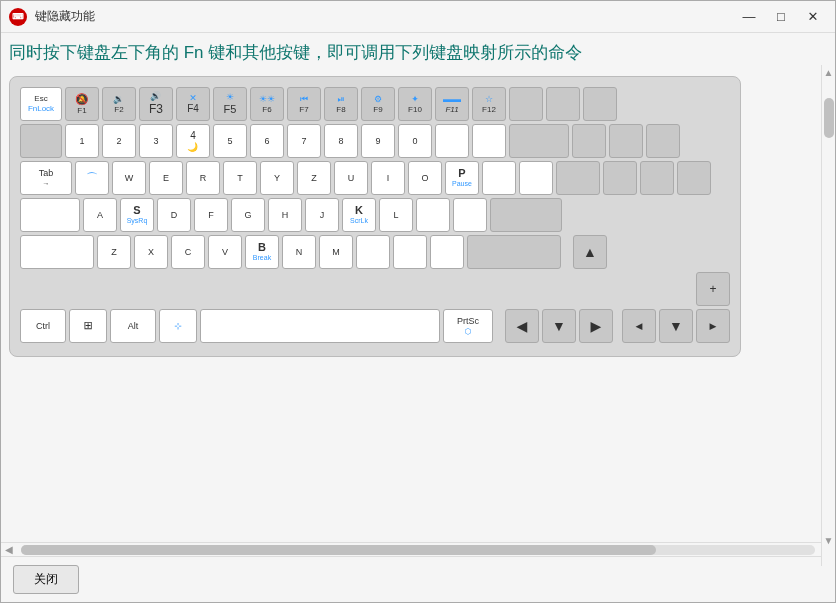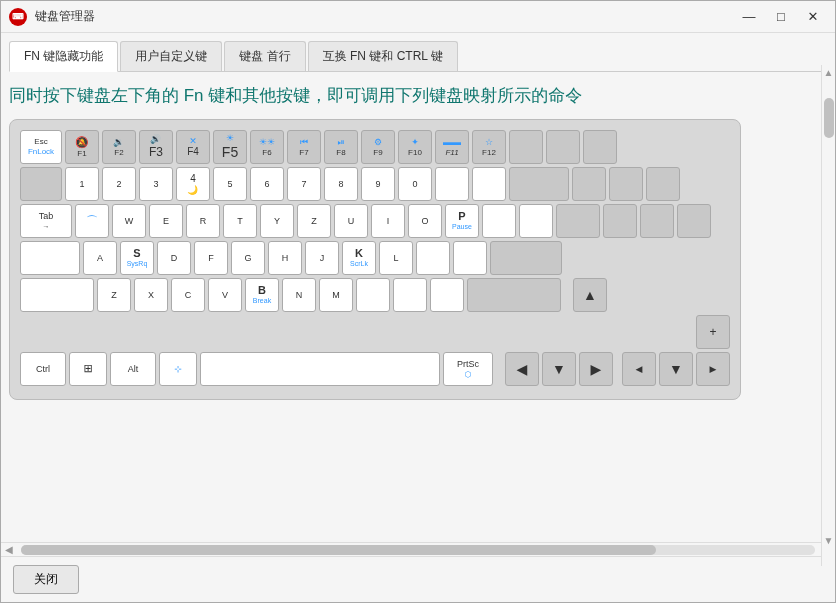--- a/index.html
+++ b/index.html
@@ -210,37 +210,31 @@
   </style>
 </head>
 <body>
 
 <div class="window">
 
   <div class="title-bar">
     <div class="title-icon">
       <span style="font-size:8px;">⌨</span>
     </div>
-    <span class="title-text">键盘管理器</span>
+    <span class="title-text">键隐藏功能</span>
     <div class="title-controls">
       <button class="title-btn">—</button>
       <button class="title-btn">□</button>
       <button class="title-btn close">✕</button>
     </div>
   </div>
 
   <div style="flex:1; display:flex; flex-direction:column; position:relative; overflow:hidden;">
     <div class="content-area">
 
-      <div class="tabs">
-        <div class="tab active">FN 键隐藏功能</div>
-        <div class="tab">用户自定义键</div>
-        <div class="tab">键盘 首行</div>
-        <div class="tab">互换 FN 键和 CTRL 键</div>
-      </div>
 
       <div class="description">同时按下键盘左下角的 Fn 键和其他按键，即可调用下列键盘映射所示的命令</div>
 
       <div class="keyboard-container">
         <div class="keyboard">
 
           <div class="key-row">
             <div class="key" style="min-width:42px;">
               <span style="font-size:8px;color:#333;">Esc</span>
               <span style="font-size:8px;color:#3399ff;">FnLock</span>
@@ -256,21 +250,21 @@
             <div class="key grey" style="min-width:34px;">
               <span class="icon-blue" style="font-size:9px;">🔊</span>
               <span style="font-size:12px;">F3</span>
             </div>
             <div class="key grey" style="min-width:34px;">
               <span class="icon-blue" style="font-size:9px;">✕</span>
               <span style="font-size:10px;">F4</span>
             </div>
             <div class="key grey" style="min-width:34px;">
               <span class="icon-blue" style="font-size:9px;">☀</span>
-              <span style="font-size:14px;">F5</span>
+              <span style="font-size:11px;">F5</span>
             </div>
             <div class="key grey" style="min-width:34px;">
               <span class="icon-blue" style="font-size:9px;">☀☀</span>
               <span style="font-size:8px;">F6</span>
             </div>
             <div class="key grey" style="min-width:34px;">
               <span class="icon-blue" style="font-size:9px;">⏮</span>
               <span style="font-size:8px;">F7</span>
             </div>
             <div class="key grey" style="min-width:34px;">

